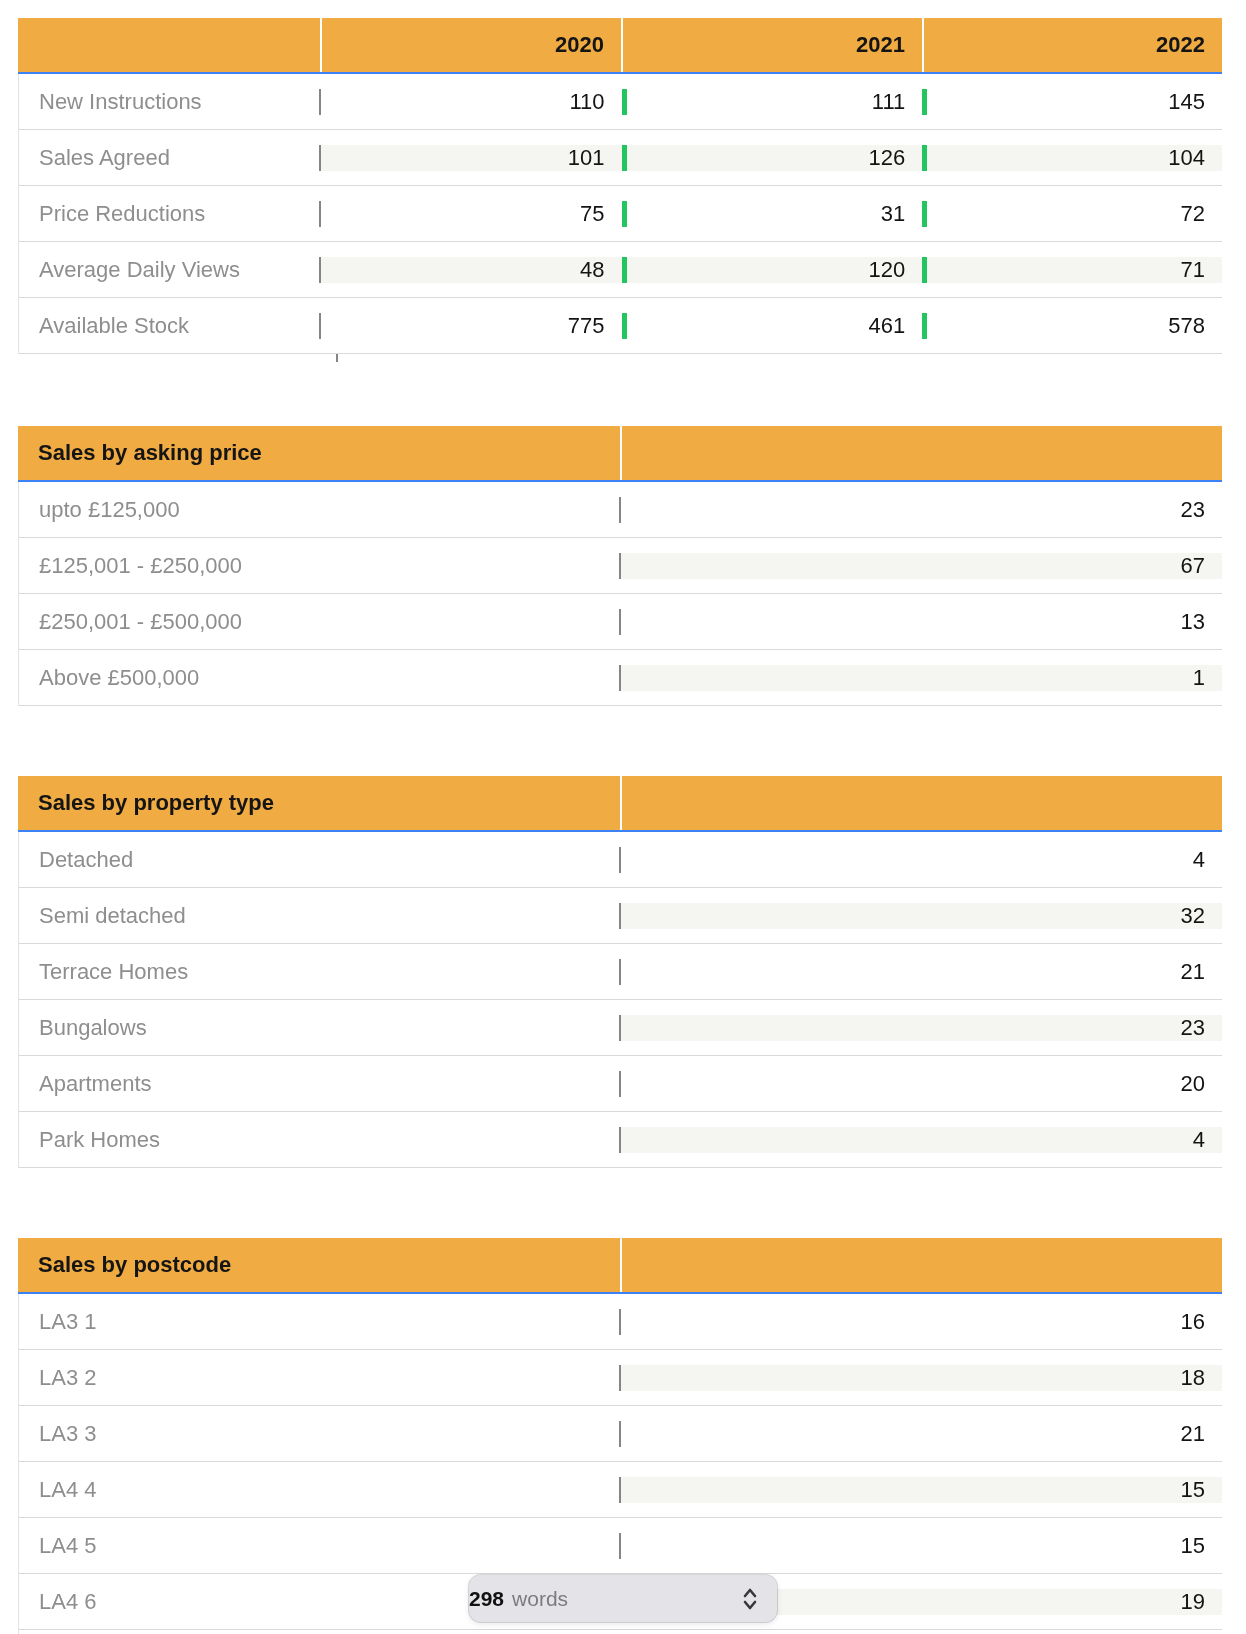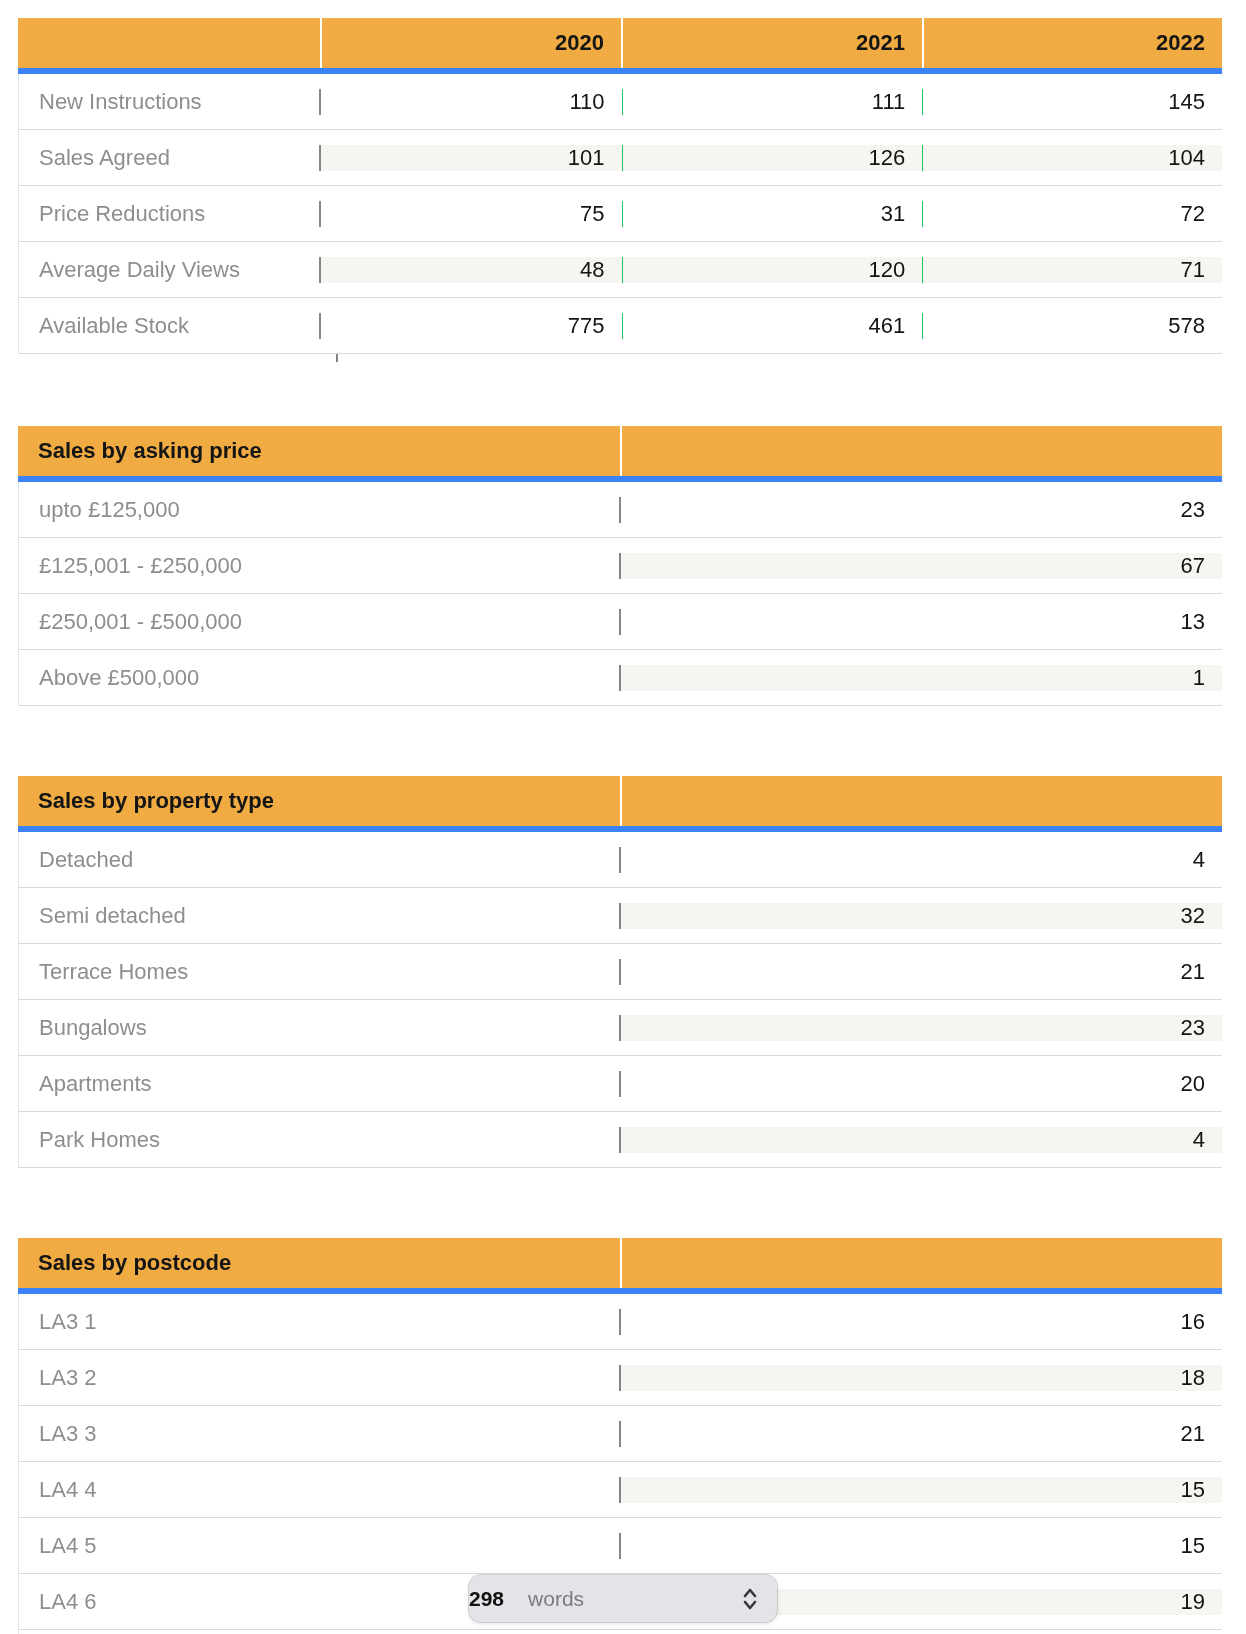--- a/index.html
+++ b/index.html
@@ -14,21 +14,21 @@
 
   .tbl { width: 1204px; position: relative; }
   #t2 { margin-top: 72px; }
   #t3 { margin-top: 70px; }
   #t4 { margin-top: 70px; }
 
   
   .thead {
     display: flex; height: 56px; box-sizing: border-box;
     background: #F0AC43;
-    border-bottom: 6px solid #3b82f6;
+    border-bottom: 2px solid #3b82f6;
     align-items: stretch;
   }
   .hcell {
     box-sizing: border-box; display: flex; align-items: center;
     font-size: 22px; font-weight: bold; color: #151515;
   }
   .hcell.sep { border-left: 2px solid #ffffff; }
   .hcell.num { justify-content: flex-end; padding-right: 17px; }
   .hcell.title { padding-left: 20px; }
 
@@ -48,21 +48,21 @@
     background: #ffffff; color: #141414;
     justify-content: flex-end; padding-right: 17px;
   }
   .row:nth-child(even) .cell.val { background: #f5f5f2; }
 
   
   .t1 .c0 { width: 302px; }
   .t1 .c1 { width: 301px; }
   .t1 .c2 { width: 301px; }
   .t1 .c3 { width: 300px; }
-  .t1 .cell.val + .cell.val { border-left: 1px solid #22c55e; }
+  .t1 .cell.val + .cell.val { border-left: 5px solid #22c55e; }
   .t1::after { 
     content: ""; position: absolute; left: 318px; bottom: -8px;
     width: 2px; height: 8px; background: #858585;
   }
 
   
   .t2 .cell.label, .t2 .hcell.title { width: 602px; }
   .t2 .cell.val,   .t2 .hcell.blank { width: 602px; }
 
   
@@ -73,21 +73,21 @@
     position: absolute; left: 50%; top: 1575px; transform: translateX(-50%);
     width: 308px; height: 47px;
     background: #E4E3E7;
     border-radius: 12px;
     box-shadow: 0 0 0 1px rgba(120,120,128,0.28), 0 2px 6px rgba(0,0,0,0.10);
     display: flex; align-items: center; justify-content: flex-start;
     z-index: 5;
   }
   .word-pill .pill-text { display: flex; align-items: baseline; padding-right: 34px; }
   .word-pill .count { font-size: 21px; font-weight: bold; color: #111111; }
-  .word-pill .unit  { font-size: 21px; color: #7c7c80; margin-left: 24px; }
+  .word-pill .unit  { font-size: 21px; color: #7c7c80; margin-left: 8px; }
   .word-pill .stepper {
     position: absolute; right: 16px; top: 50%; transform: translateY(-50%);
     width: 22px; height: 30px; display: flex; align-items: center; justify-content: center;
   }
 </style>
 </head>
 <body>
 
 <div class="doc">
 

